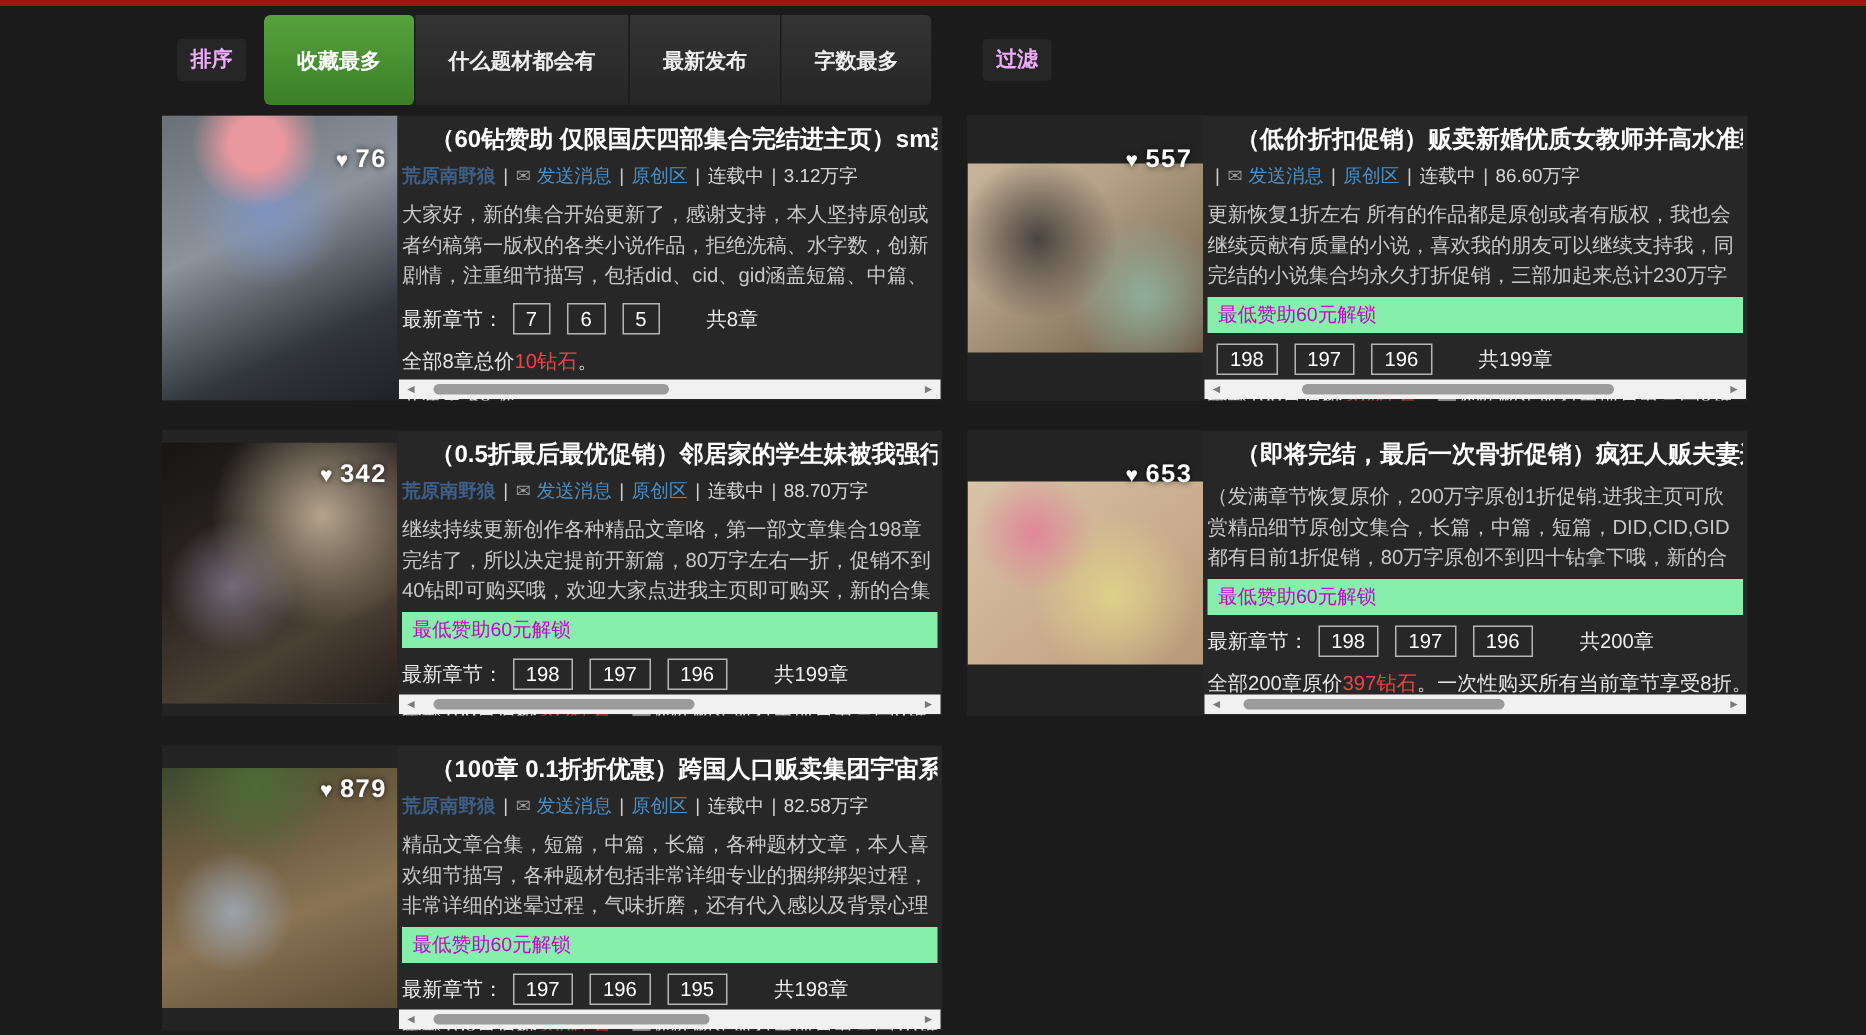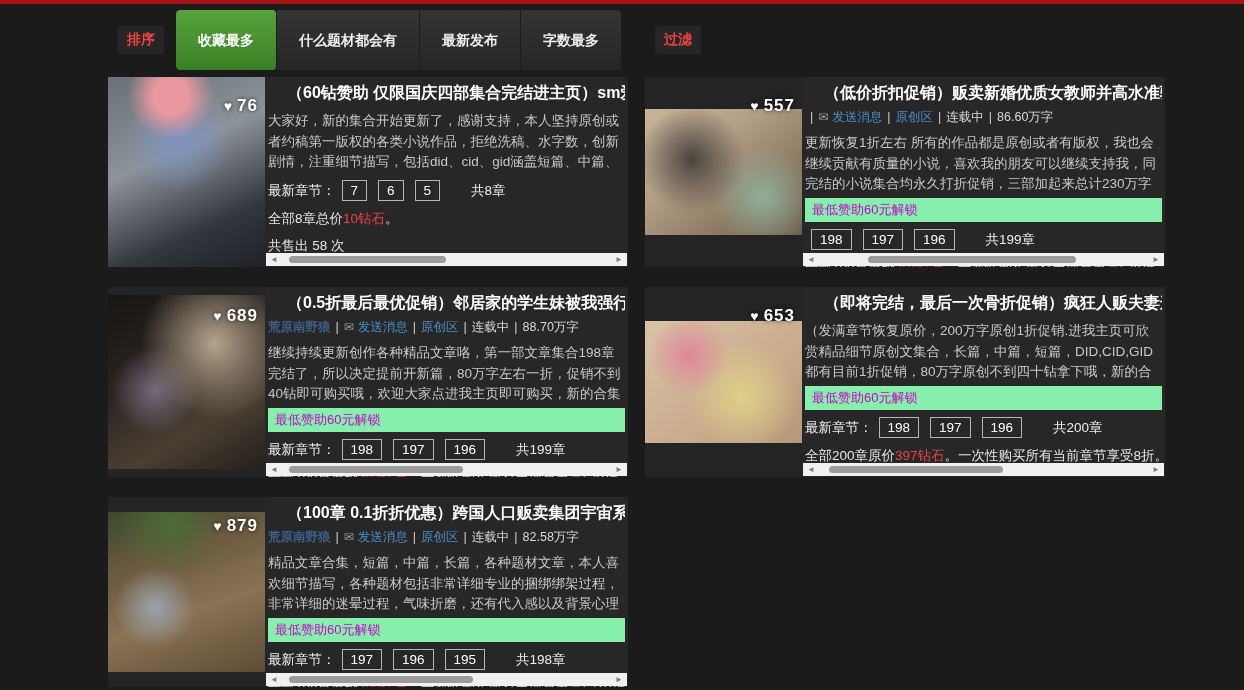--- a/index.html
+++ b/index.html
@@ -7,21 +7,21 @@
   body {
     width:1244px; height:690px; overflow:hidden; position:relative;
     font-family:"Liberation Sans","DejaVu Sans",sans-serif;
     background:#1b1b1b;
   }
   .top-bar { width:100%; height:4px; background:#a51313; }
 
   
   .toolbar { display:flex; align-items:center; margin:22px 0 0 118px; height:28px; }
   .tb-label {
-    color:#ef4444; font-size:14px; font-weight:bold;
+    color:#f0abfc; font-size:14px; font-weight:bold;
     background:#262626; padding:5px 9px; border-radius:3px; margin-right:12px;text-align:right;
   }
   .btn-group { display:flex; border-radius:4px; overflow:hidden; margin-right:34px; }
   .tb-btn {
     color:#eee; font-size:14px; font-weight:bold; line-height:28px;
     padding:16px 22px; background:linear-gradient(#343434,#262626);
     border-right:1px solid #1c1c1c; cursor:pointer; white-space:nowrap;
   }
   .tb-btn:last-child { border-right:none; }
   .tb-btn.active {
@@ -112,20 +112,23 @@
 
 <div class="cards">
 
   <div class="card">
     <div class="thumb">
       <div class="art" style="height:100%;background:radial-gradient(circle at 40% 10%,#e9989f 0%,#e9989f 9%,transparent 22%),radial-gradient(circle at 45% 33%,#7d93c0 0%,transparent 34%),linear-gradient(155deg,#6a7078 0%,#8d939b 40%,#32363d 75%,#1f2226 100%)"></div>
     </div>
     <div class="likes"><span class="heart-glyph">♥</span><span>76</span></div>
     <div class="content">
       <div class="title">（60钻赞助 仅限国庆四部集合完结进主页）sm爱好者的</div>
+      <div class="meta">
+        <a class="author">荒原南野狼</a><span class="sep">|</span><span class="env">✉</span><a class="send">发送消息</a><span class="sep">|</span><a class="zone">原创区</a><span class="sep">|</span><span>连载中</span><span class="sep">|</span><span>3.12万字</span>
+      </div>
       <div class="desc">大家好，新的集合开始更新了，感谢支持，本人坚持原创或者约稿第一版权的各类小说作品，拒绝洗稿、水字数，创新剧情，注重细节描写，包括did、cid、gid涵盖短篇、中篇、长篇以及各种题材口味都有，总字</div>
       <div class="chapters">
         <span class="ch-label">最新章节：</span>
         <span class="ch-box">7</span>
         <span class="ch-box">6</span>
         <span class="ch-box">5</span>
         <span class="ch-total">共8章</span>
       </div>
       <div class="price"><span>全部8章总价</span><span class="teal">10钻石</span><span>。</span></div>
       <div class="sold">共售出 58 次</div>
@@ -166,21 +169,21 @@
         <div class="hs-thumb" style="left:15%;width:63%"></div>
       </div>
       <span class="hs-arrow">►</span>
     </div>
   </div>
 
   <div class="card">
     <div class="thumb">
       <div class="art" style="height:92%;background:radial-gradient(circle at 68% 28%,#b5a48c 0%,transparent 45%),radial-gradient(circle at 30% 55%,#756a7a 0%,transparent 30%),linear-gradient(150deg,#171513 0%,#2b2522 40%,#4a3f33 70%,#241f1b 100%)"></div>
     </div>
-    <div class="likes"><span class="heart-glyph">♥</span><span>689</span></div>
+    <div class="likes"><span class="heart-glyph">♥</span><span>342</span></div>
     <div class="content">
       <div class="title">（0.5折最后最优促销）邻居家的学生妹被我强行绑架之</div>
       <div class="meta">
         <a class="author">荒原南野狼</a><span class="sep">|</span><span class="env">✉</span><a class="send">发送消息</a><span class="sep">|</span><a class="zone">原创区</a><span class="sep">|</span><span>连载中</span><span class="sep">|</span><span>88.70万字</span>
       </div>
       <div class="desc">继续持续更新创作各种精品文章咯，第一部文章集合198章完结了，所以决定提前开新篇，80万字左右一折，促销不到40钻即可购买哦，欢迎大家点进我主页即可购买，新的合集和之前一样短篇中篇长篇都有，各</div>
       <div class="unlock">最低赞助60元解锁</div>
       <div class="chapters">
         <span class="ch-label">最新章节：</span>
         <span class="ch-box">198</span>

